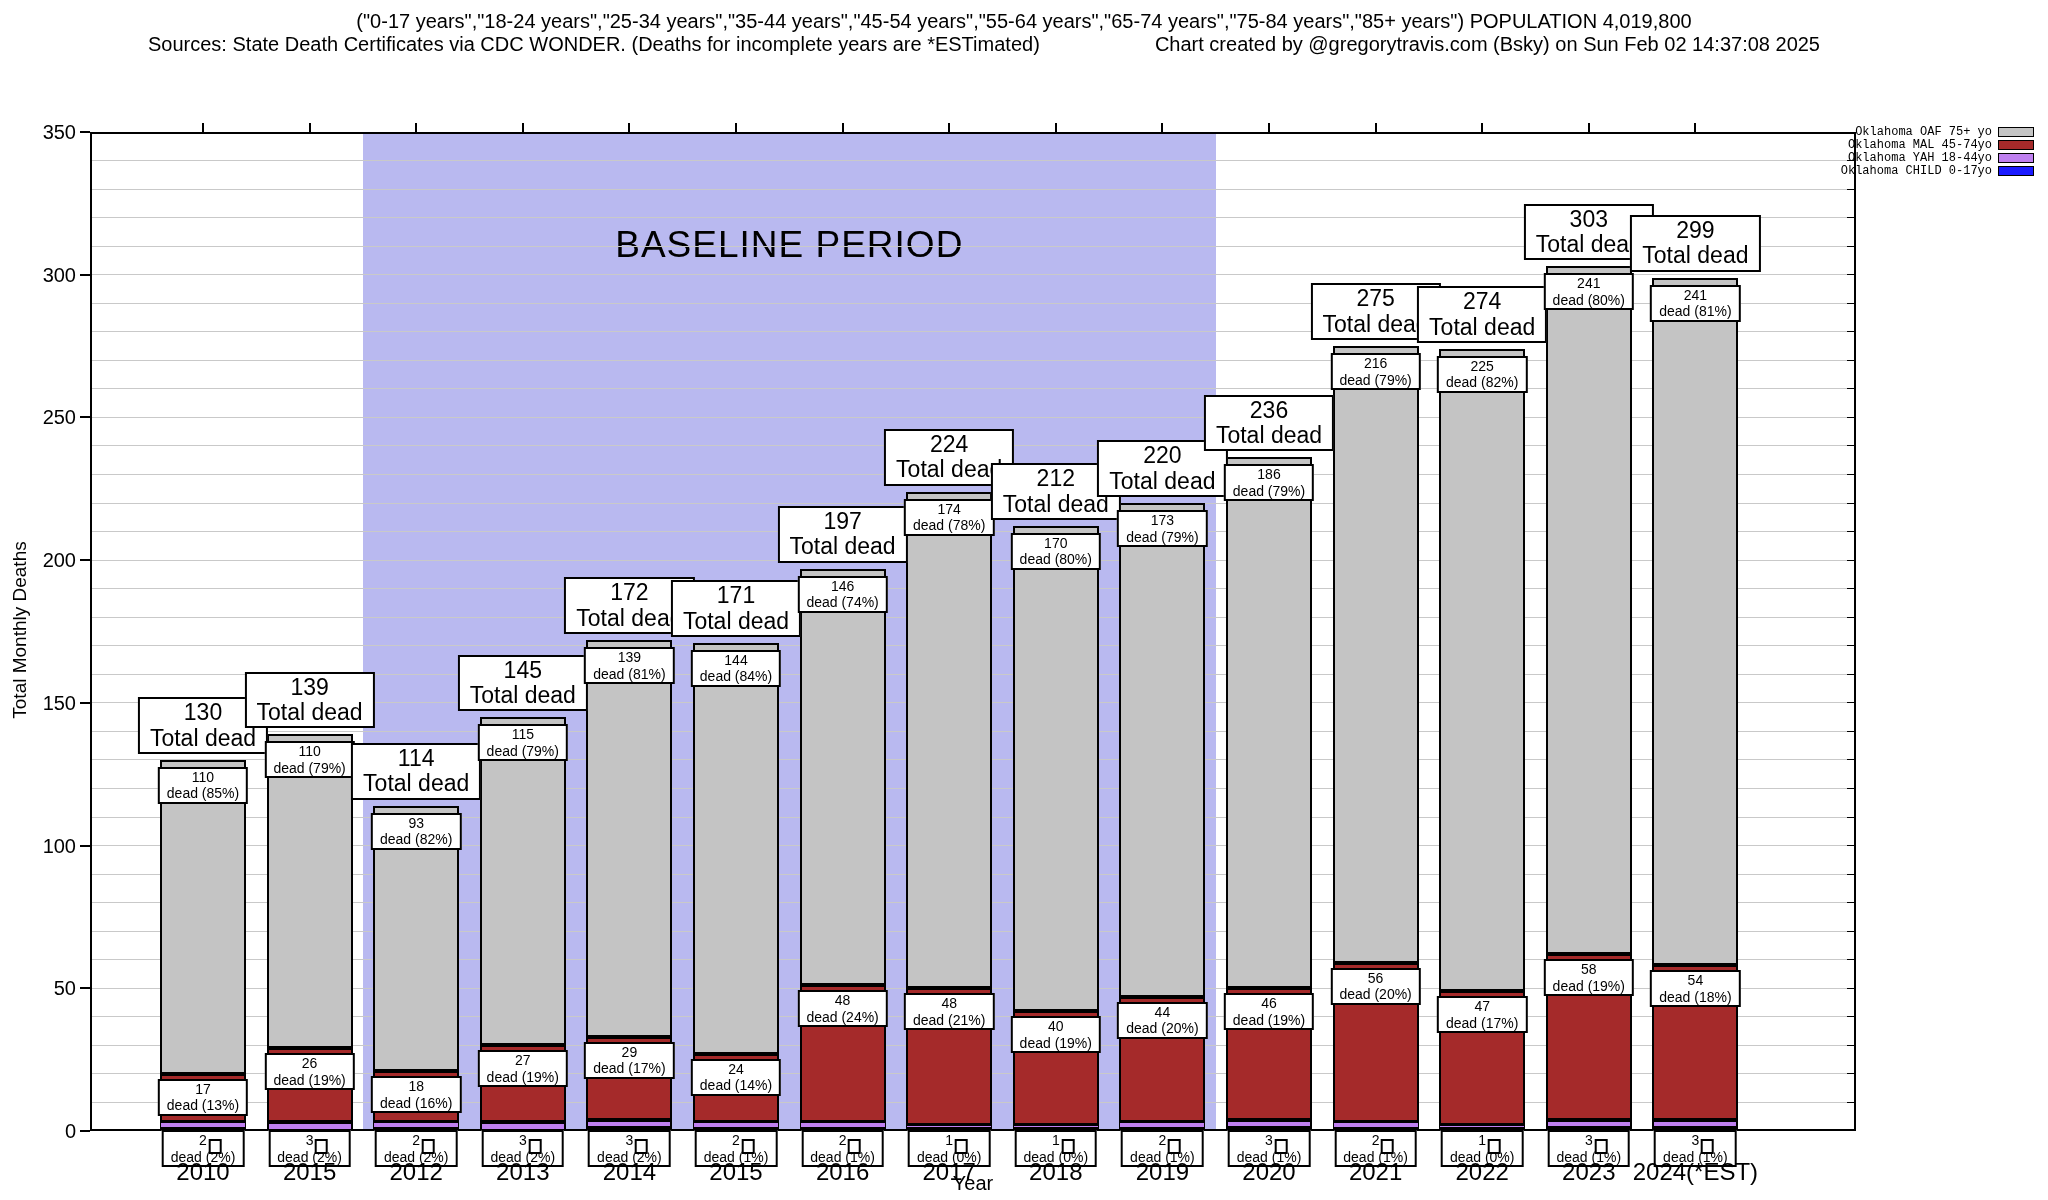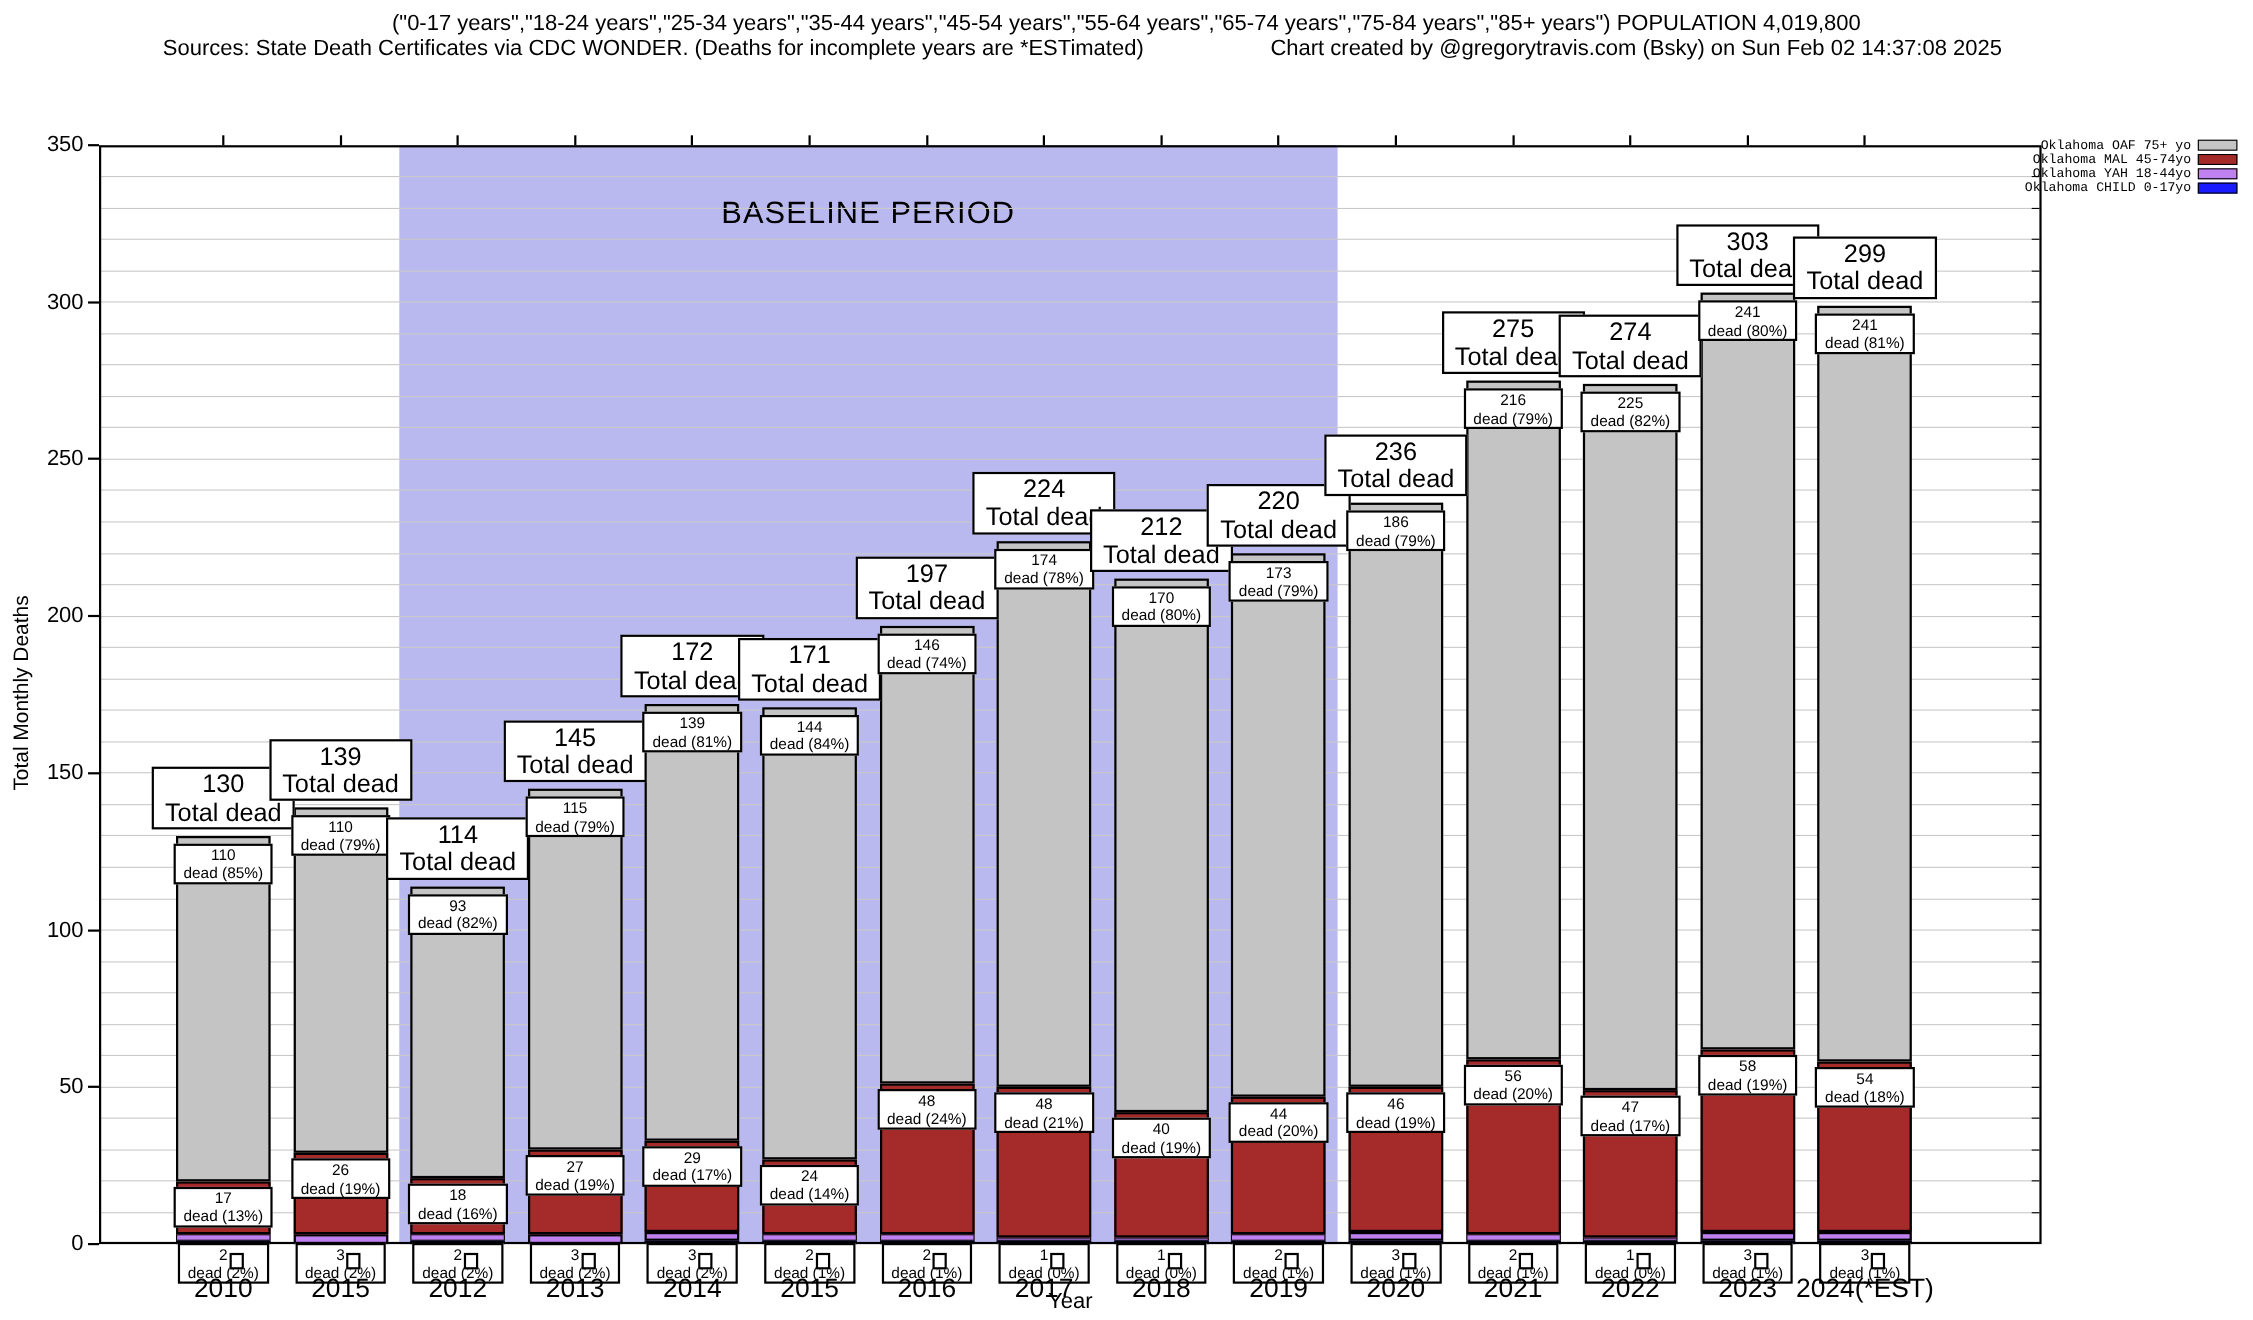--- a/index.html
+++ b/index.html
@@ -11,21 +11,21 @@
   .hdr{position:absolute;top:10px;left:0;width:2048px;text-align:center;}
   .hdr-line{font-size:20px;line-height:23px;}
   .hdr-row3{display:flex;justify-content:space-between;padding:0 228px 0 148px;font-size:20px;line-height:23px;}
   
   .legend{position:absolute;top:125px;right:14px;}
   .legend-row{display:flex;align-items:center;justify-content:flex-end;gap:6px;height:13px;}
   .legend-label{font-size:12px;white-space:nowrap;font-family:Liberation Mono, monospace;}
   .legend-swatch{display:inline-block;width:34px;height:8px;border:1px solid #000;}
   
   .band{position:absolute;background:#b9b9f0;}
-  .annot{position:absolute;transform:translateX(-50%);font-size:28px;letter-spacing:1px;white-space:nowrap;}
+  .annot{position:absolute;transform:translateX(-50%);font-size:37px;letter-spacing:1px;white-space:nowrap;margin-top:46px;}
   .grid{position:absolute;height:1px;background:#c9c9c9;}
   .plotborder{position:absolute;border:2px solid #000;box-sizing:border-box;pointer-events:none;}
   .ytick{position:absolute;transform:translate(-100%,-50%);font-size:20px;}
   .tickL{position:absolute;width:10px;height:2px;background:#000;}
   .tickR{position:absolute;width:7px;height:1px;background:#000;}
   .tickT{position:absolute;width:2px;height:9px;background:#000;}
   .seg{position:absolute;box-sizing:border-box;border:2px solid #000;}
   .lbl{position:absolute;transform:translateX(-50%);background:#fff;border:2px solid #000;text-align:center;white-space:nowrap;z-index:5;}
   .lbl-total{font-size:23px;line-height:1.1;padding:1px 10px;}
   .lbl-small{font-size:14px;line-height:1.18;padding:0 7px;border-width:2px;}

